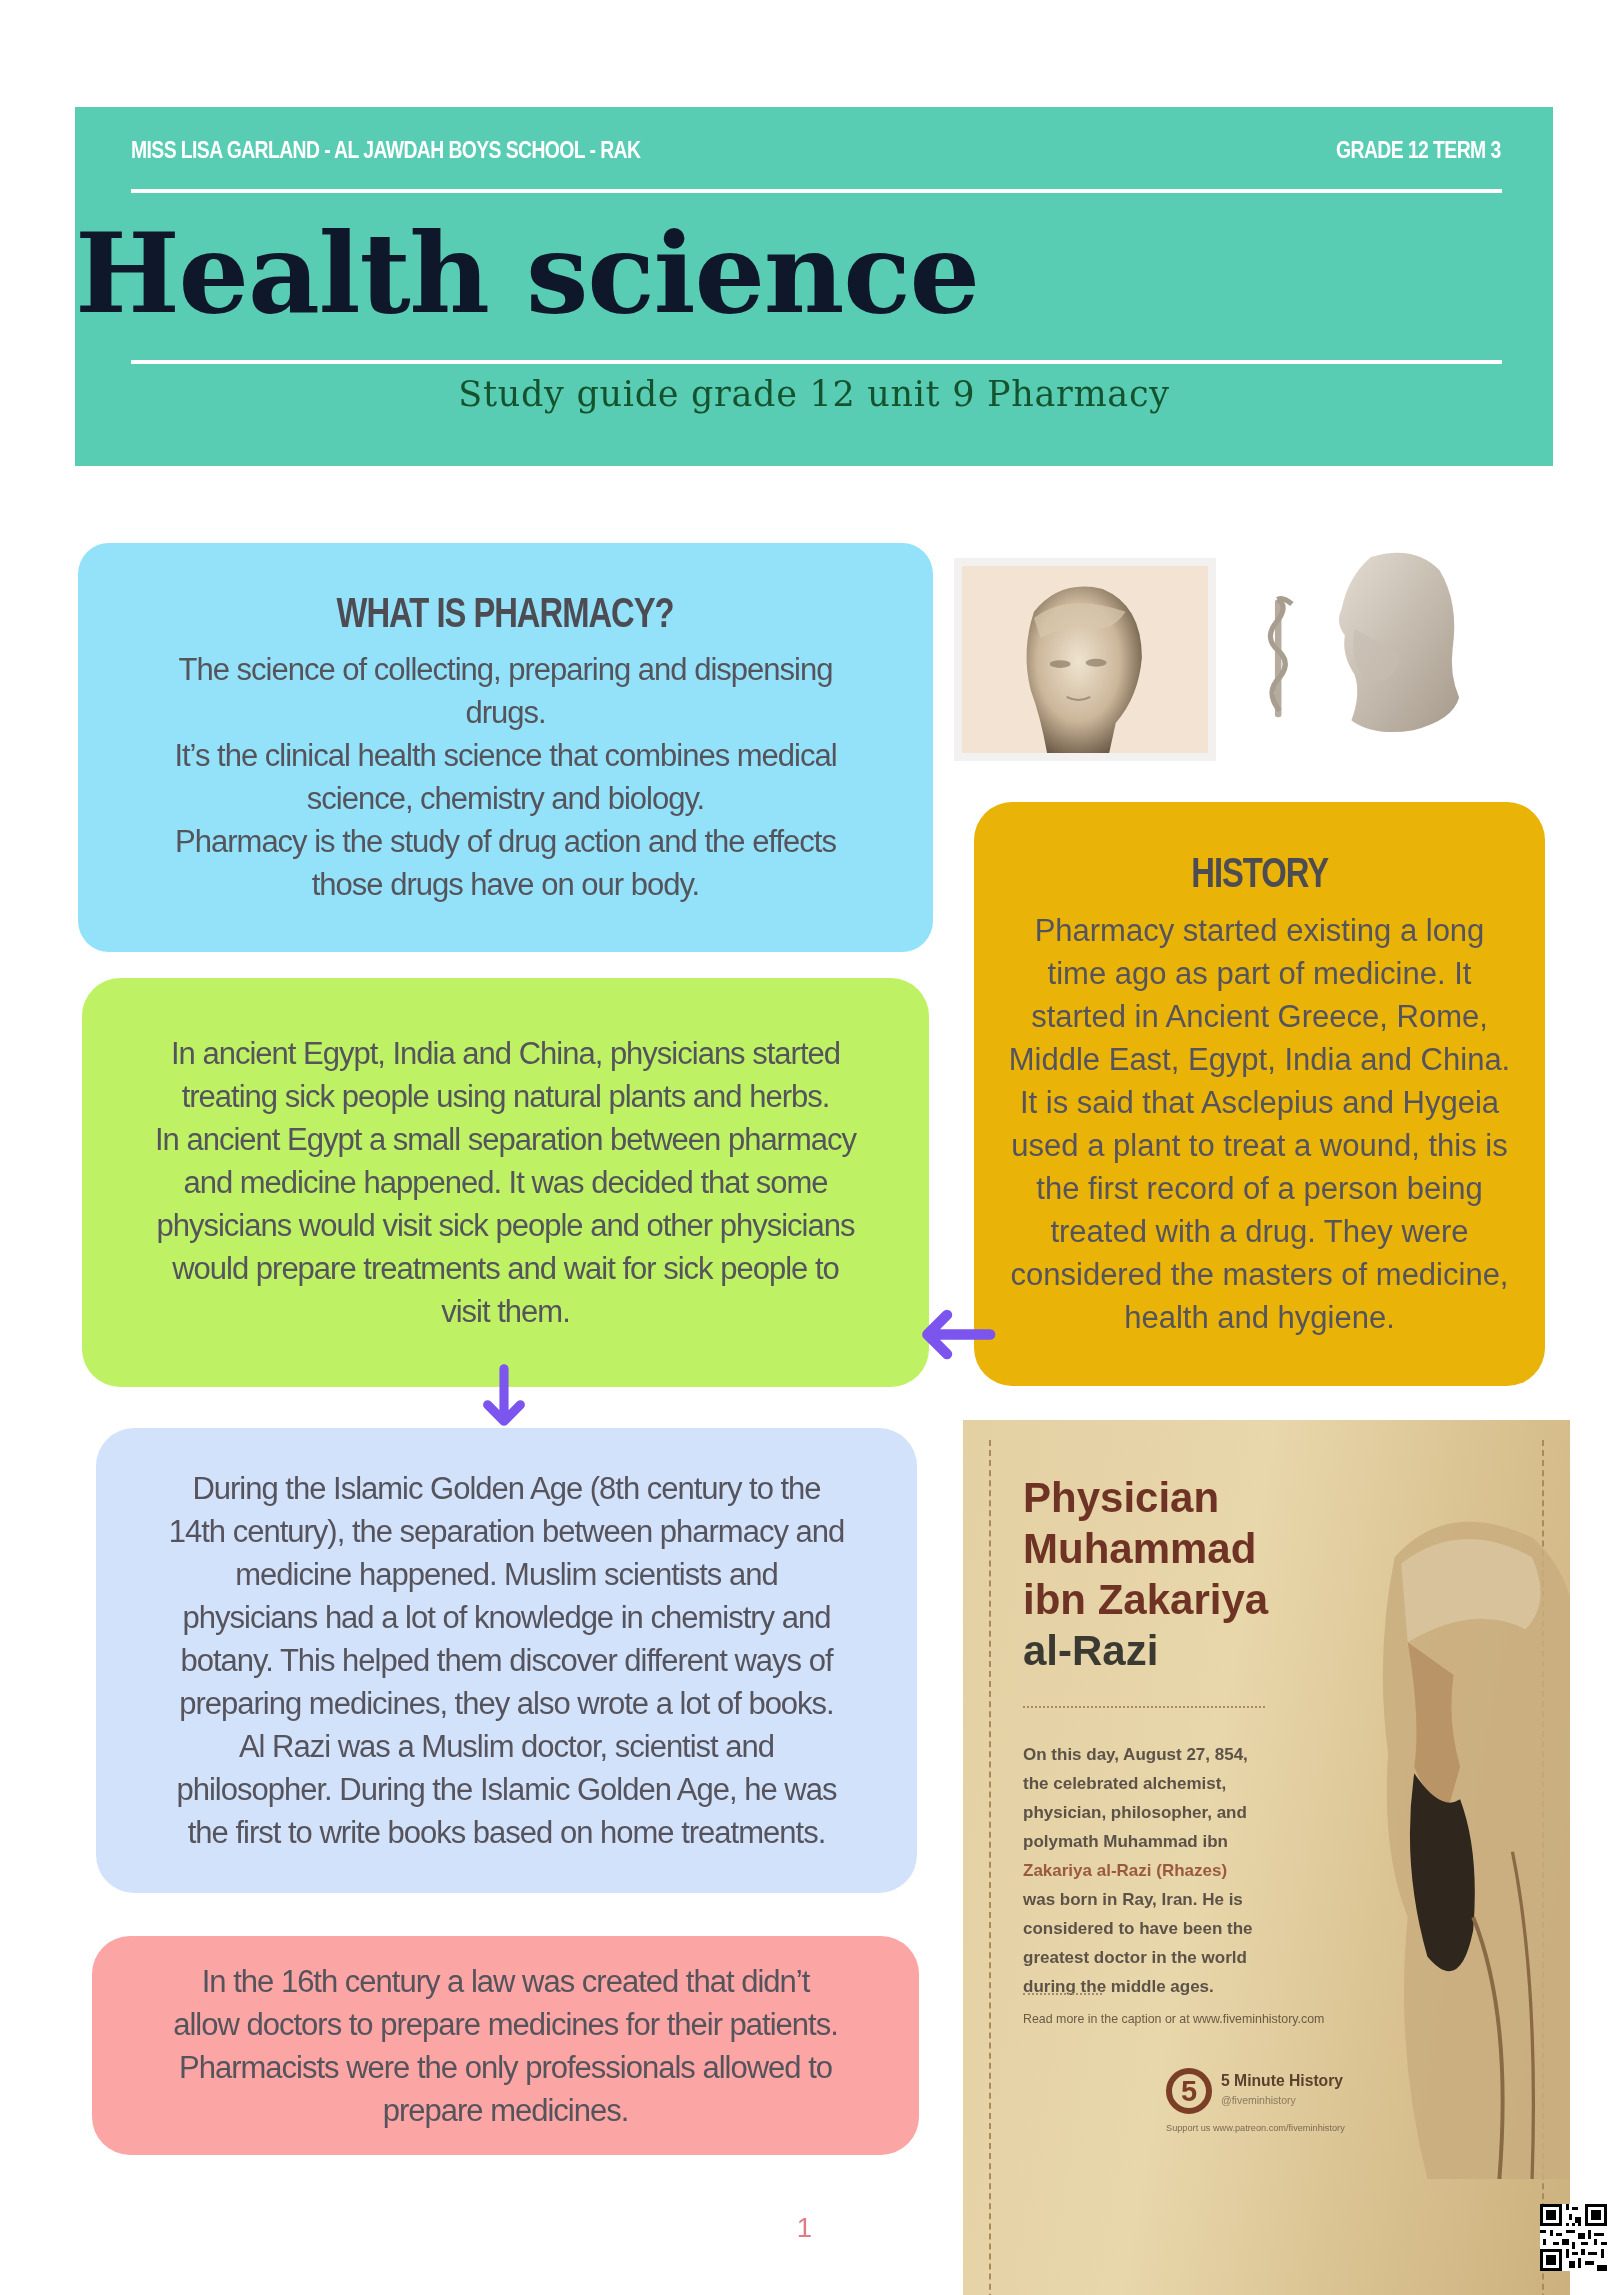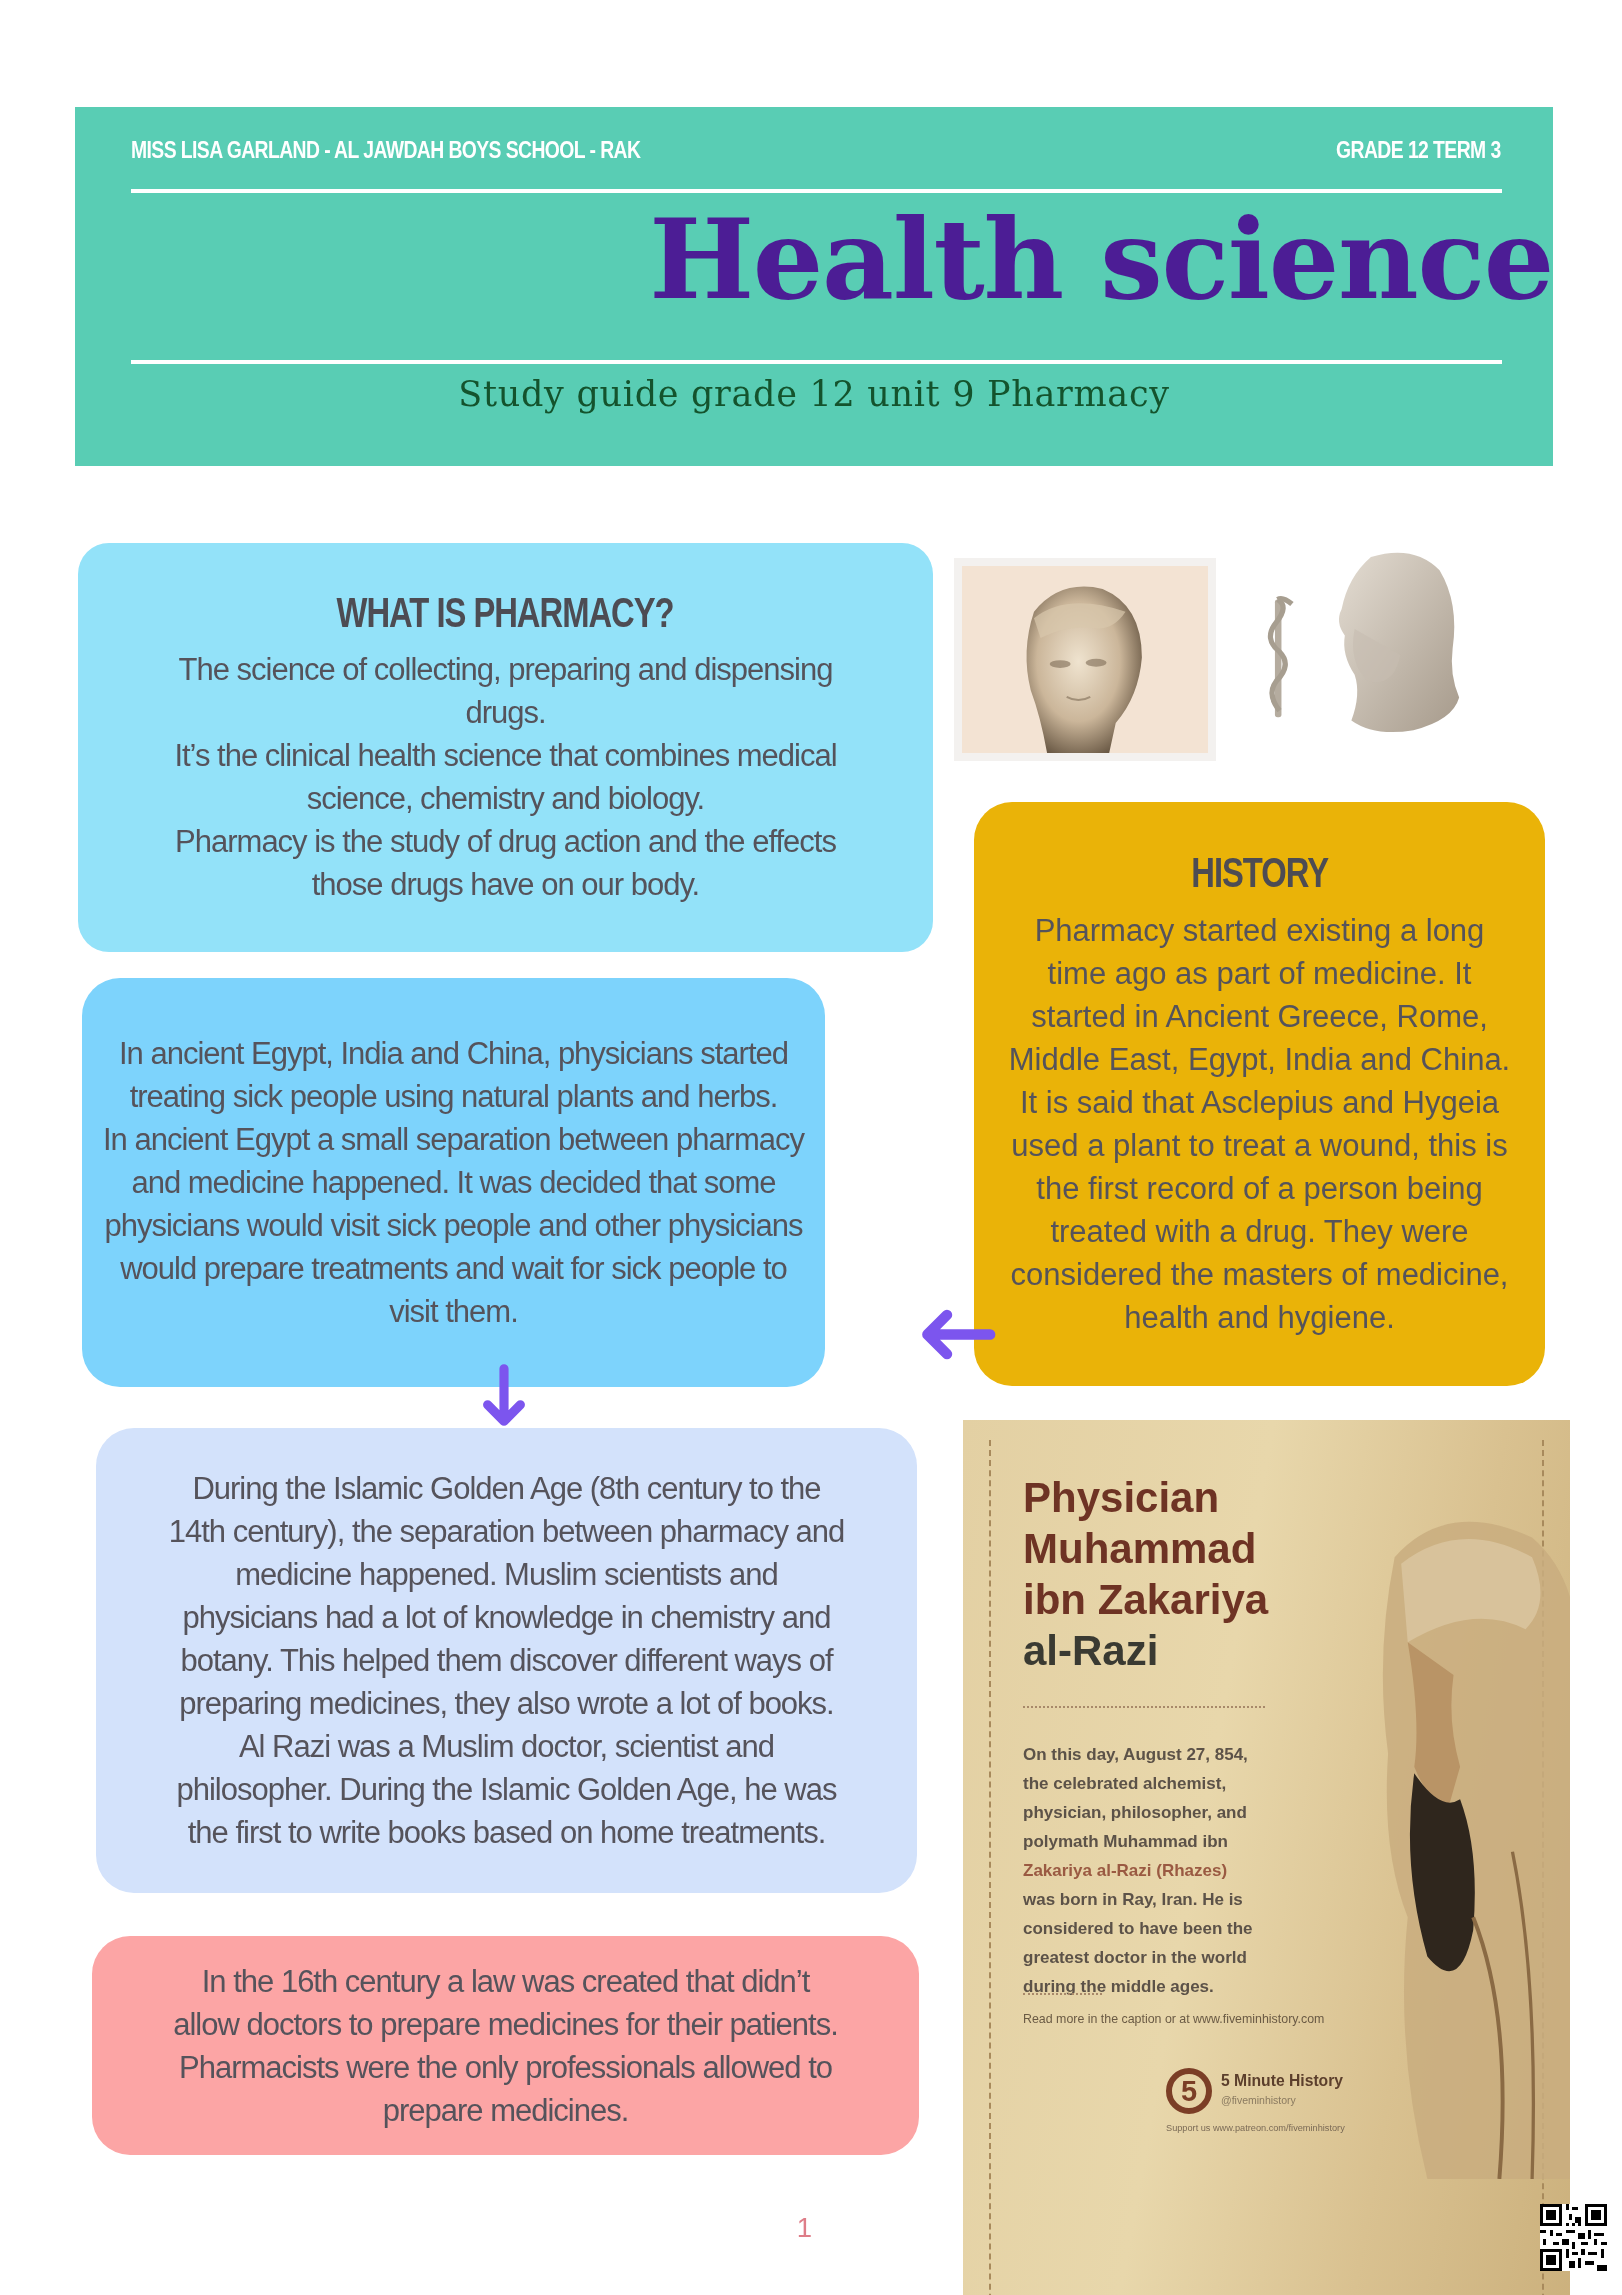--- a/index.html
+++ b/index.html
@@ -7,38 +7,38 @@
          font-family:"DejaVu Sans", sans-serif; color:#55535b; }
   .abs { position:absolute; box-sizing:border-box; }
 
   
   #header { left:75px; top:107px; width:1478px; height:359px; background:#59cdb4; }
   #header .meta { position:absolute; top:30px; font-family:"Liberation Sans", sans-serif;
     font-weight:bold; font-size:23.6px; color:#ffffff; letter-spacing:-0.7px; transform:scaleX(0.82); }
   #header .meta.left { left:56px; transform-origin:left center; }
   #header .meta.right { right:52px; transform-origin:right center; }
   #header .rule { position:absolute; left:56px; right:51px; height:3.9px; background:#ffffff; }
-  #header .title { position:absolute; left:0; right:0; top:97px; text-align:right;
-    font-family:"DejaVu Serif", serif; font-weight:bold; font-size:111px; color:#4c1d95;
+  #header .title { position:absolute; left:0; right:0; top:111px; text-align:left;
+    font-family:"DejaVu Serif", serif; font-weight:bold; font-size:111px; color:#0f172a;
     line-height:1; letter-spacing:-1.3px; }
   #header .subtitle { position:absolute; left:0; right:0; top:267px; text-align:center;
     font-family:"DejaVu Serif", serif; font-weight:normal; font-size:35px; color:#14532d; letter-spacing:0.7px; }
 
   
   .box { border-radius:38px; display:flex; flex-direction:column; justify-content:center;
     align-items:center; text-align:center; padding:0 15.7px; }
   .box h2 { margin:0 0 11.8px 0; font-family:"Liberation Sans", sans-serif; font-weight:bold;
     font-size:42px; color:#4d4c53; letter-spacing:-1.3px; transform:scaleX(0.78); }
   .box p { margin:0; font-family:"Liberation Sans", sans-serif; font-size:31px; line-height:43px;
     color:#55535b; }
   .box p.narrow { letter-spacing:-1px; }
 
   #box-what { left:78px; top:543px; width:855px; height:409px; background:#93e2f9;border-radius:31px; }
   #box-history { left:974px; top:802px; width:571px; height:584px; background:#eab308; }
-  #box-ancient { left:82px; top:978px; width:743px; height:409px; background:#7dd3fc; }
+  #box-ancient { left:82px; top:978px; width:847px; height:409px; background:#bef264; }
   #box-islamic { left:96px; top:1428px; width:821px; height:465px; background:#d3e2fb; }
   #box-law { left:92px; top:1936px; width:827px; height:219px; background:#fca5a5; }
 
   
   #img-hygeia { left:954px; top:558px; width:262px; height:203px; background:#f3f1ef; }
   #img-hygeia .inner { position:absolute; left:7.9px; top:7.9px; right:7.9px; bottom:7.9px; background:#f3e3d3; }
   #img-asclepius { left:1263px; top:544px; width:229px; height:196px; }
   #img-razi { left:963px; top:1420px; width:607px; height:970px;
     background:linear-gradient(100deg,#e3d0a3 0%,#e8d7ab 40%,#d9c190 70%,#cbb07c 100%); overflow:hidden; }
   #img-razi .border-l { position:absolute; left:26px; top:19.6px; bottom:19.6px; border-left:2.6px dashed #a88a5c; }

